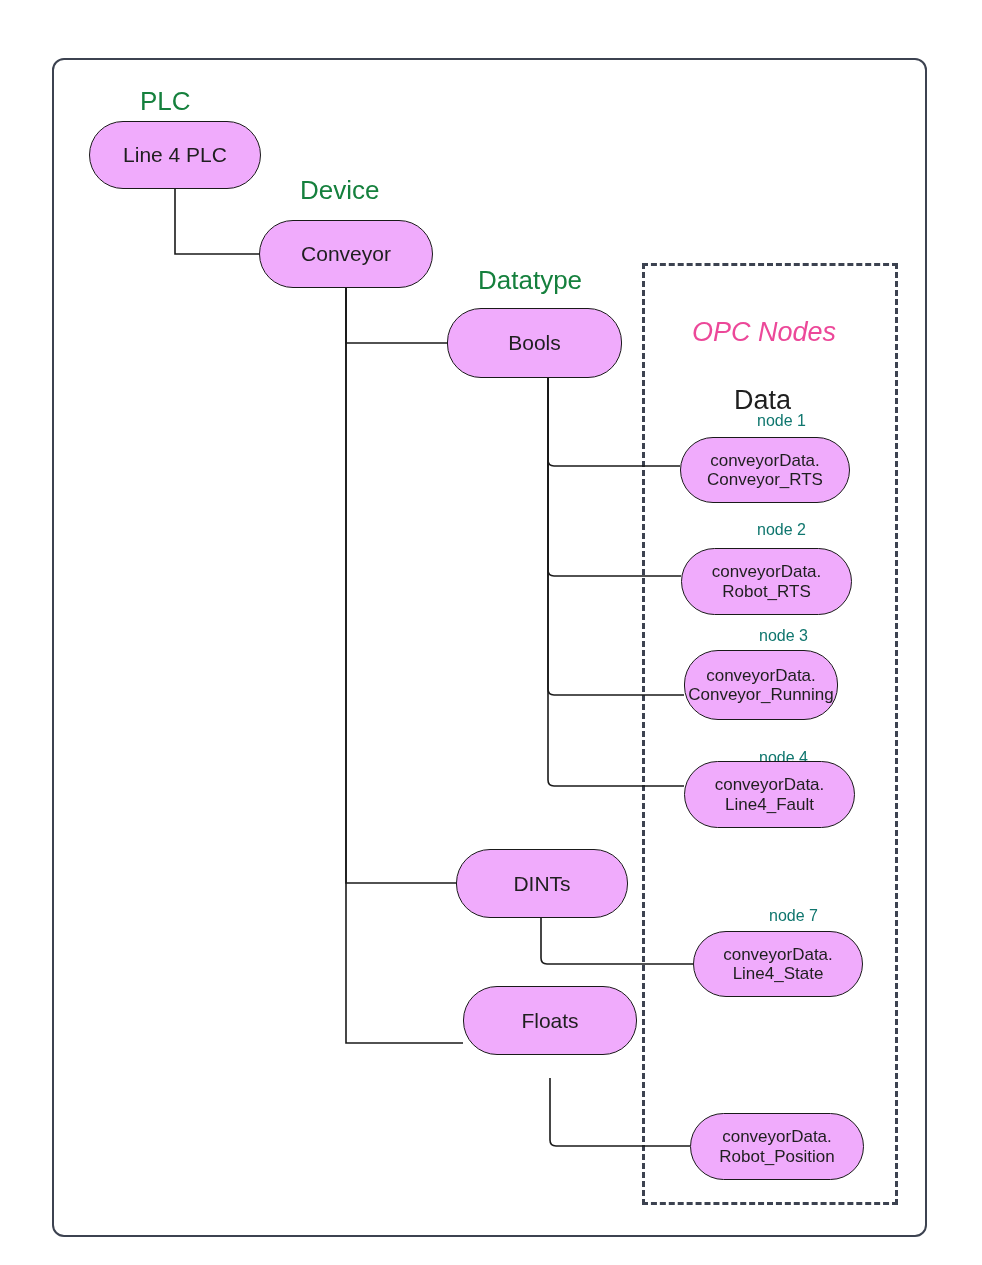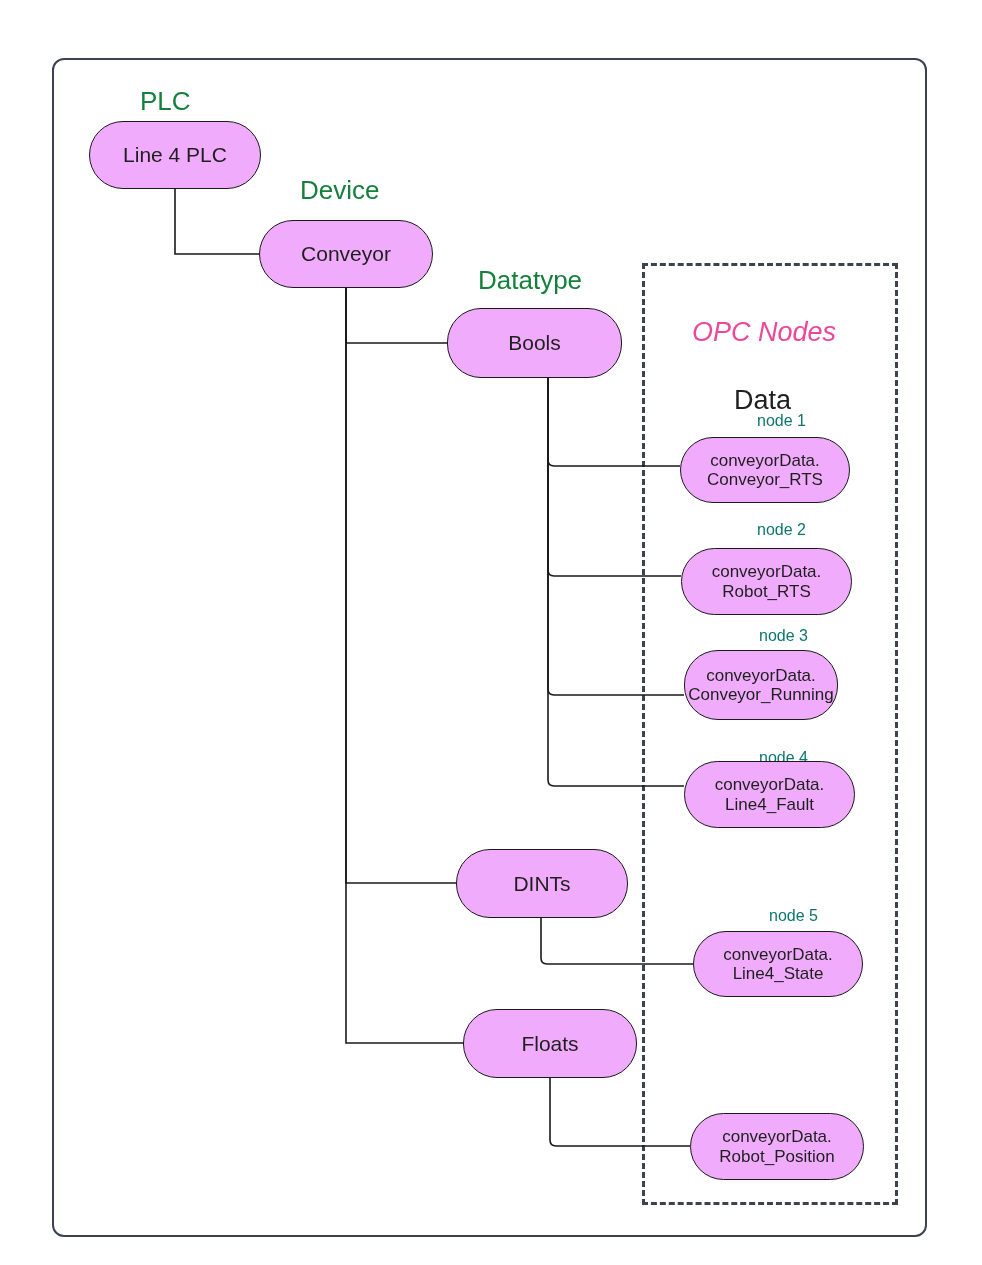--- a/index.html
+++ b/index.html
@@ -135,21 +135,21 @@
       </div>
       <div class="node-box tree" style="left: 259px; top: 220px; width: 174px; height: 68px;">
         <span>Conveyor</span>
       </div>
       <div class="node-box tree" style="left: 447px; top: 308px; width: 175px; height: 70px;">
         <span>Bools</span>
       </div>
       <div class="node-box tree" style="left: 456px; top: 849px; width: 172px; height: 69px;">
         <span>DINTs</span>
       </div>
-      <div class="node-box tree" style="left: 463px; top: 1009px; width: 174px; height: 69px;">
+      <div class="node-box tree" style="left: 463px; top: 986px; width: 174px; height: 69px;">
         <span>Floats</span>
       </div>
     </div>
   <div id="opc-layer">
       <div class="node-label" style="left: 726px; top: 412px; width: 80px;">node 1</div>
       <div class="node-box opc" style="left: 680px; top: 437px; width: 170px; height: 66px;">
         <div class="txt">
           <div>conveyorData.</div>
           <div>Conveyor_RTS</div>
         </div>
@@ -168,21 +168,21 @@
           <div>Conveyor_Running</div>
         </div>
       </div>
       <div class="node-label" style="left: 728px; top: 737px; width: 80px; margin-top: 12px;">node 4</div>
       <div class="node-box opc" style="left: 684px; top: 761px; width: 171px; height: 67px;">
         <div class="txt">
           <div>conveyorData.</div>
           <div>Line4_Fault</div>
         </div>
       </div>
-      <div class="node-label" style="left: 738px; top: 907px; width: 80px;">node 5</div>
+      <div class="node-label" style="left: 738px; top: 907px; width: 80px;">node 7</div>
       <div class="node-box opc" style="left: 693px; top: 931px; width: 170px; height: 66px;">
         <div class="txt">
           <div>conveyorData.</div>
           <div>Line4_State</div>
         </div>
       </div>
       <div class="node-label" style="left: 737px; top: 1089px; width: 80px; margin-top: 28px;">node 6</div>
       <div class="node-box opc" style="left: 690px; top: 1113px; width: 174px; height: 67px;">
         <div class="txt">
           <div>conveyorData.</div>

